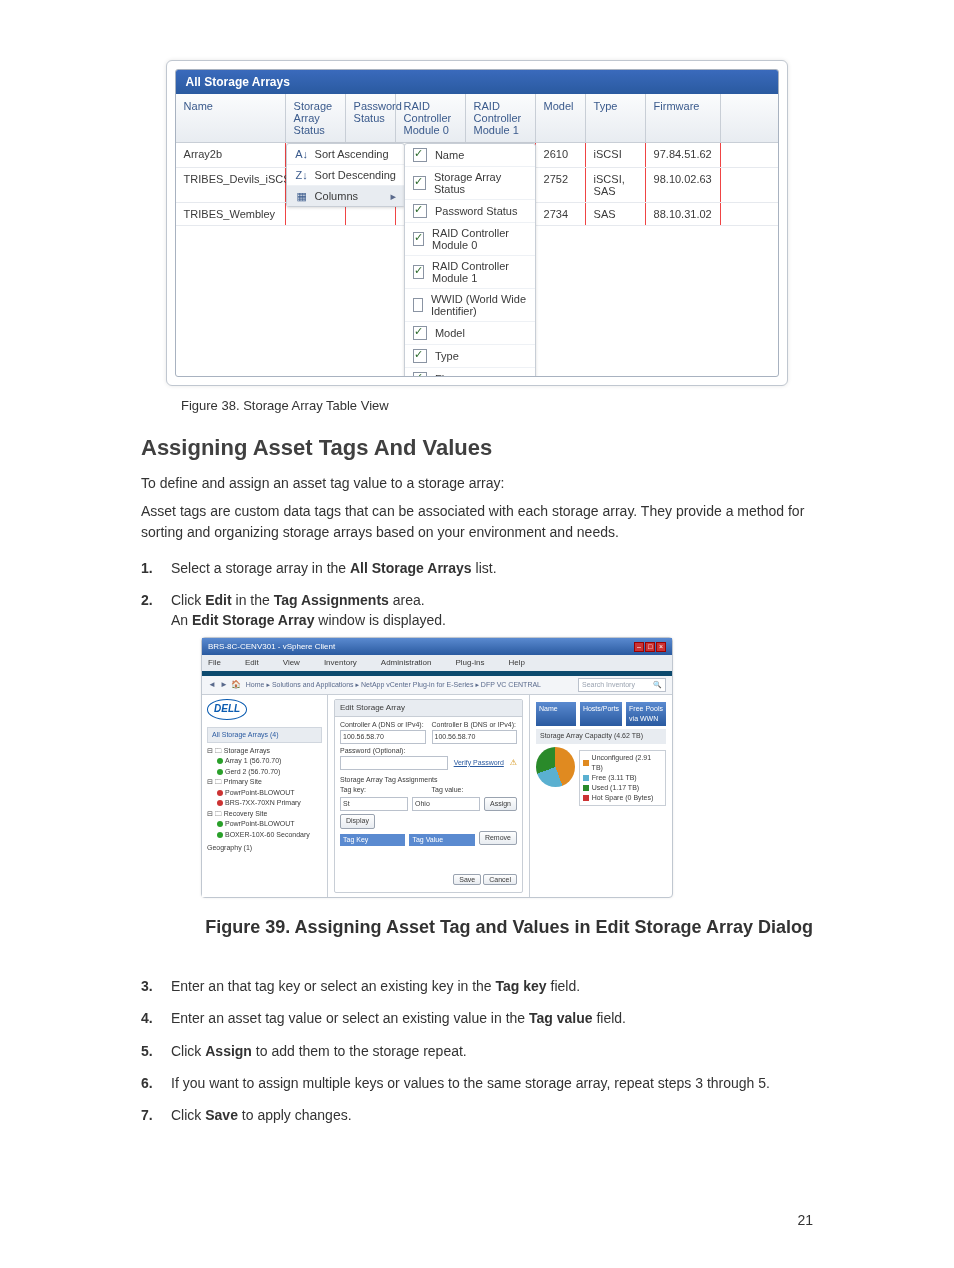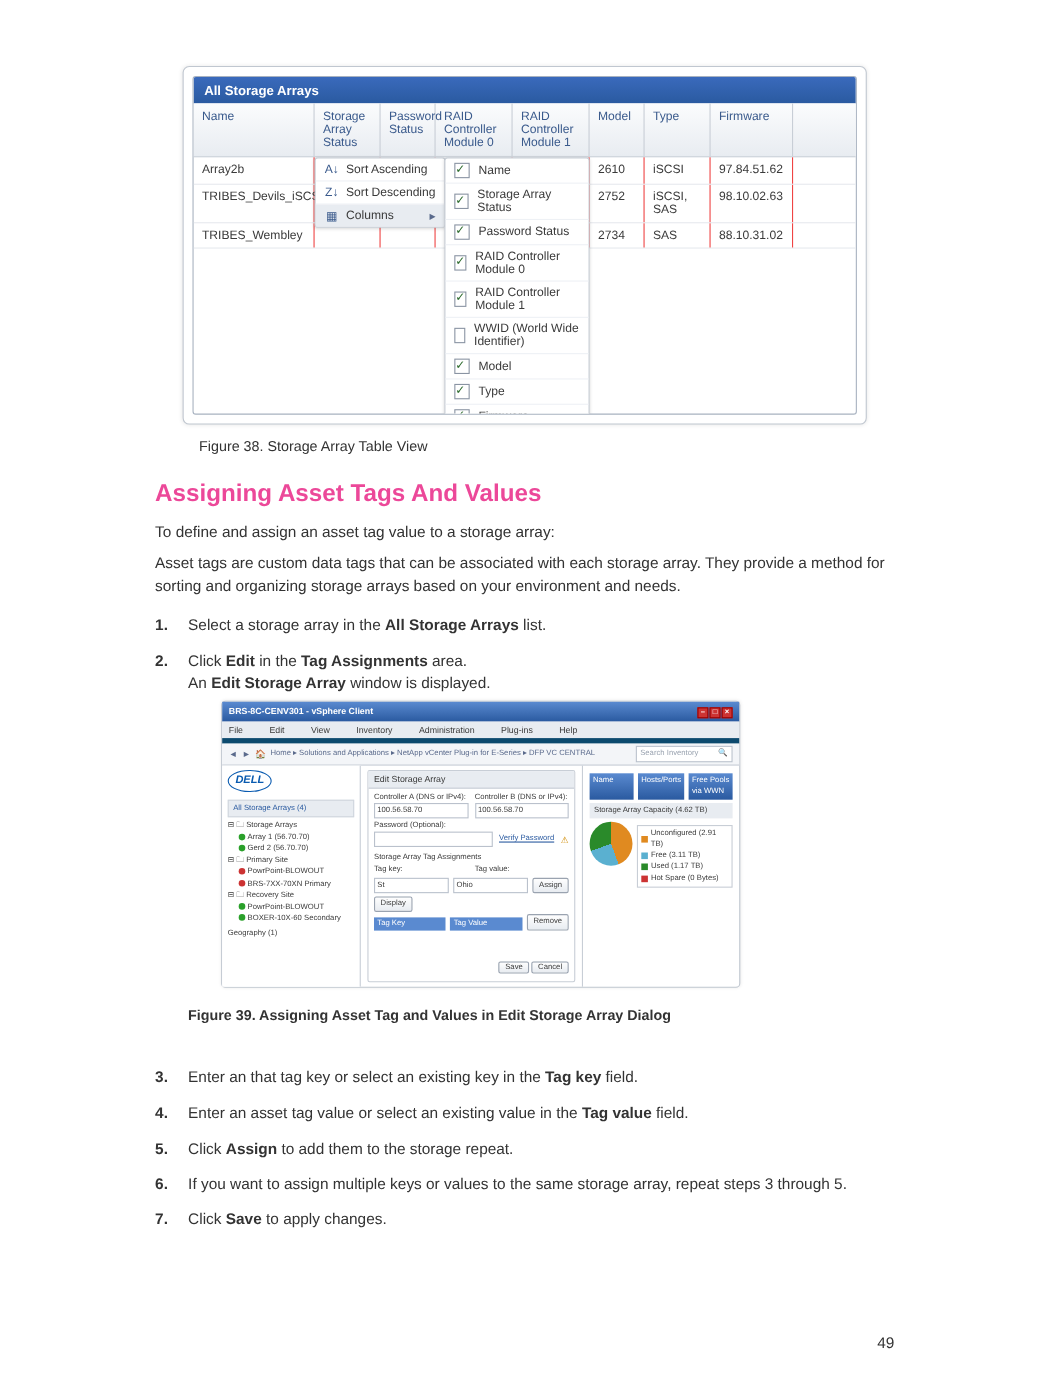--- a/index.html
+++ b/index.html
@@ -23,33 +23,33 @@
 .popover .ico{width:14px;height:14px;display:inline-flex;align-items:center;justify-content:center;font-size:11px;color:#3a5a8c}
 .chk{width:12px;height:12px;border:1px solid #8a94a3;display:inline-block;position:relative;background:#fff}
 .chk.on::after{content:"✓";position:absolute;left:0;top:-2px;font-size:11px;color:#2b6a2b}
 .submenu{border:1px solid #c8ced6;border-radius:3px;background:#fff;box-shadow:0 1px 3px rgba(0,0,0,.15);font-size:11px;width:130px}
 .submenu .si{display:flex;align-items:center;gap:8px;padding:4px 8px;border-bottom:1px solid #eef1f5}
 .submenu .si:last-child{border-bottom:none}
 .iconlock{color:#7a7f89;font-size:12px}
 
 
 .figcap{font-weight:normal;font-size:13px;margin:12px 0 22px 40px}
-.figcap2{font-weight:bold;font-size:13px;text-align:left;margin:16px 0 24px 0}
-
-
-h2{font-size:22px;font-weight:600;margin:10px 0 12px 0;color:#ec4899}
+.figcap2{font-weight:bold;font-size:18px;text-align:right;margin:16px 0 24px 0}
+
+
+h2{font-size:22px;font-weight:600;margin:10px 0 12px 0;color:#404040}
 p{font-size:14px;line-height:1.45;margin:8px 0}
 ol{list-style:none;padding:0;margin:10px 0}
 ol.steps > li{padding:6px 0 6px 30px;position:relative;font-size:14px;line-height:1.45}
 ol.steps > li::before{content:attr(data-num) ".";position:absolute;left:0;font-weight:bold}
 b,strong{font-weight:bold}
 
 
 .shot2{width:470px;border:1px solid #c0c7d0;border-radius:4px;background:#fff;font-size:8px;color:#3a3a3a;margin:6px 0 0 30px;box-shadow:0 0 3px rgba(0,0,0,.08)}
-.winbar{background:linear-gradient(#5a8ad0,#2a5aa0);color:#fff;padding:3px 6px;display:flex;justify-content:space-between;font-size:8px;font-weight:bold}
+.winbar{background:linear-gradient(#5a8ad0,#2a5aa0);color:#fff;padding:3px 6px;display:flex;justify-content:space-between;font-size:8px;font-weight:normal}
 .winbtns span{display:inline-block;width:10px;height:10px;background:#c33;margin-left:1px;border:1px solid #900;box-sizing:border-box;text-align:center;line-height:8px;font-size:7px;color:#fff}
 .menubar{background:#e8ecf1;padding:2px 6px;font-size:8px;color:#3a3a3a;display:flex;gap:24px;border-bottom:5px solid #0c4a6e}
 .toolbar{background:#f3f5f8;padding:2px 6px;font-size:8px;color:#5a6a8c;border-bottom:1px solid #c8ced6;display:flex;justify-content:space-between;align-items:center}
 .toolbar .bs{display:flex;gap:4px;align-items:center}
 .toolbar .searchbox{border:1px solid #bac1cc;background:#fff;padding:1px 3px;font-size:7px;width:80px;display:flex;justify-content:space-between;align-items:center}
 .body2{display:flex}
 .leftpanel{width:115px;border-right:1px solid #c8ced6;background:#fff;padding:4px 5px}
 .dell{color:#0a5bb0;font-weight:bold;font-style:italic;border:1px solid #0a5bb0;border-radius:50%;padding:2px 6px;font-size:10px;display:inline-block;margin-bottom:4px}
 .leftlink{background:#e8ecf1;padding:2px 4px;font-size:7px;margin:3px 0;color:#2a5aa0;border:1px solid #d0d6de}
 .tree{font-size:7px;color:#3a3a3a;line-height:1.5}
@@ -335,14 +335,14 @@
 
     <div class="figcap2">Figure 39. Assigning Asset Tag and Values in Edit Storage Array Dialog</div>
   </li>
   <li data-num="3"><span>Enter an that tag key or select an existing key in the </span><b>Tag key</b><span> field.</span></li>
   <li data-num="4"><span>Enter an asset tag value or select an existing value in the </span><b>Tag value</b><span> field.</span></li>
   <li data-num="5"><span>Click </span><b>Assign</b><span> to add them to the storage repeat.</span></li>
   <li data-num="6">If you want to assign multiple keys or values to the same storage array, repeat steps 3 through 5.</li>
   <li data-num="7"><span>Click </span><b>Save</b><span> to apply changes.</span></li>
 </ol>
 
-<div class="pagenum">49</div>
+<div class="pagenum">21</div>
 </div>
 
 </body></html>

